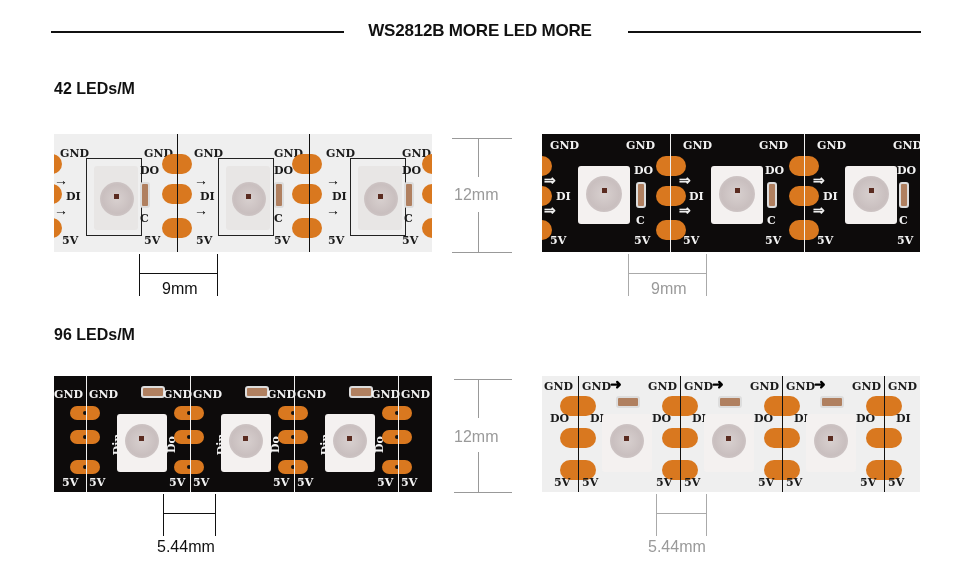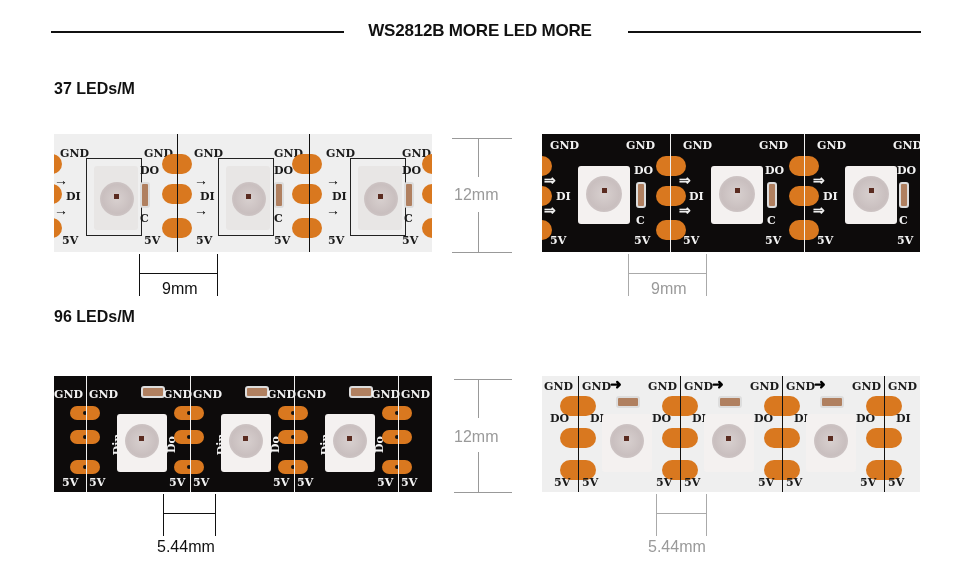--- a/index.html
+++ b/index.html
@@ -31,21 +31,21 @@
   .vl { position: absolute; width: 1px; }
   .hl { position: absolute; height: 1px; }
 </style>
 </head>
 <body>
 
 <div class="hline" style="left:51px; top:31px; width:293px;"></div>
 <div class="title">WS2812B MORE LED MORE</div>
 <div class="hline" style="left:628px; top:31px; width:293px;"></div>
 
-<div class="section" style="top:80px;">37 LEDs/M</div>
+<div class="section" style="top:80px;">42 LEDs/M</div>
 
 <div class="strip white" style="left:54px; top:134px; width:378px; height:118px;">
 
   <div class="seg" style="left:0; width:124px;">
     <div class="pad" style="left:-12px; top:20px; width:20px; height:20px;"></div>
     <div class="pad" style="left:-12px; top:50px; width:20px; height:20px;"></div>
     <div class="pad" style="left:-12px; top:84px; width:20px; height:20px;"></div>
     <div class="lbl" style="left:6px; top:13px;">GND</div>
     <div class="arrow" style="left:0; top:38px;">→</div>
     <div class="lbl" style="left:12px; top:56px;">DI</div>
@@ -180,21 +180,21 @@
     <div class="lbl" style="left:94px; top:80px;">C</div>
     <div class="lbl" style="left:92px; top:100px;">5V</div>
   </div>
 </div>
 
 <div class="vl" style="left:628px; top:254px; height:42px; background:#aaa;"></div>
 <div class="vl" style="left:706px; top:254px; height:42px; background:#aaa;"></div>
 <div class="hl" style="left:629px; top:273px; width:77px; background:#aaa;"></div>
 <div class="dimtxt grey" style="left:651px; top:280px;">9mm</div>
 
-<div class="section" style="top:308px;">96 LEDs/M</div>
+<div class="section" style="top:326px;">96 LEDs/M</div>
 
 <div class="strip black" style="left:54px; top:376px; width:378px; height:116px;">
 
   <div class="seg" style="left:0; width:32px;">
     <div class="lbl" style="left:0; top:12px;">GND</div>
     <div class="pad dot" style="left:16px; top:30px; width:30px; height:14px;"></div>
     <div class="pad dot" style="left:16px; top:54px; width:30px; height:14px;"></div>
     <div class="pad dot" style="left:16px; top:84px; width:30px; height:14px;"></div>
     <div class="lbl" style="left:8px; top:100px;">5V</div>
   </div>

